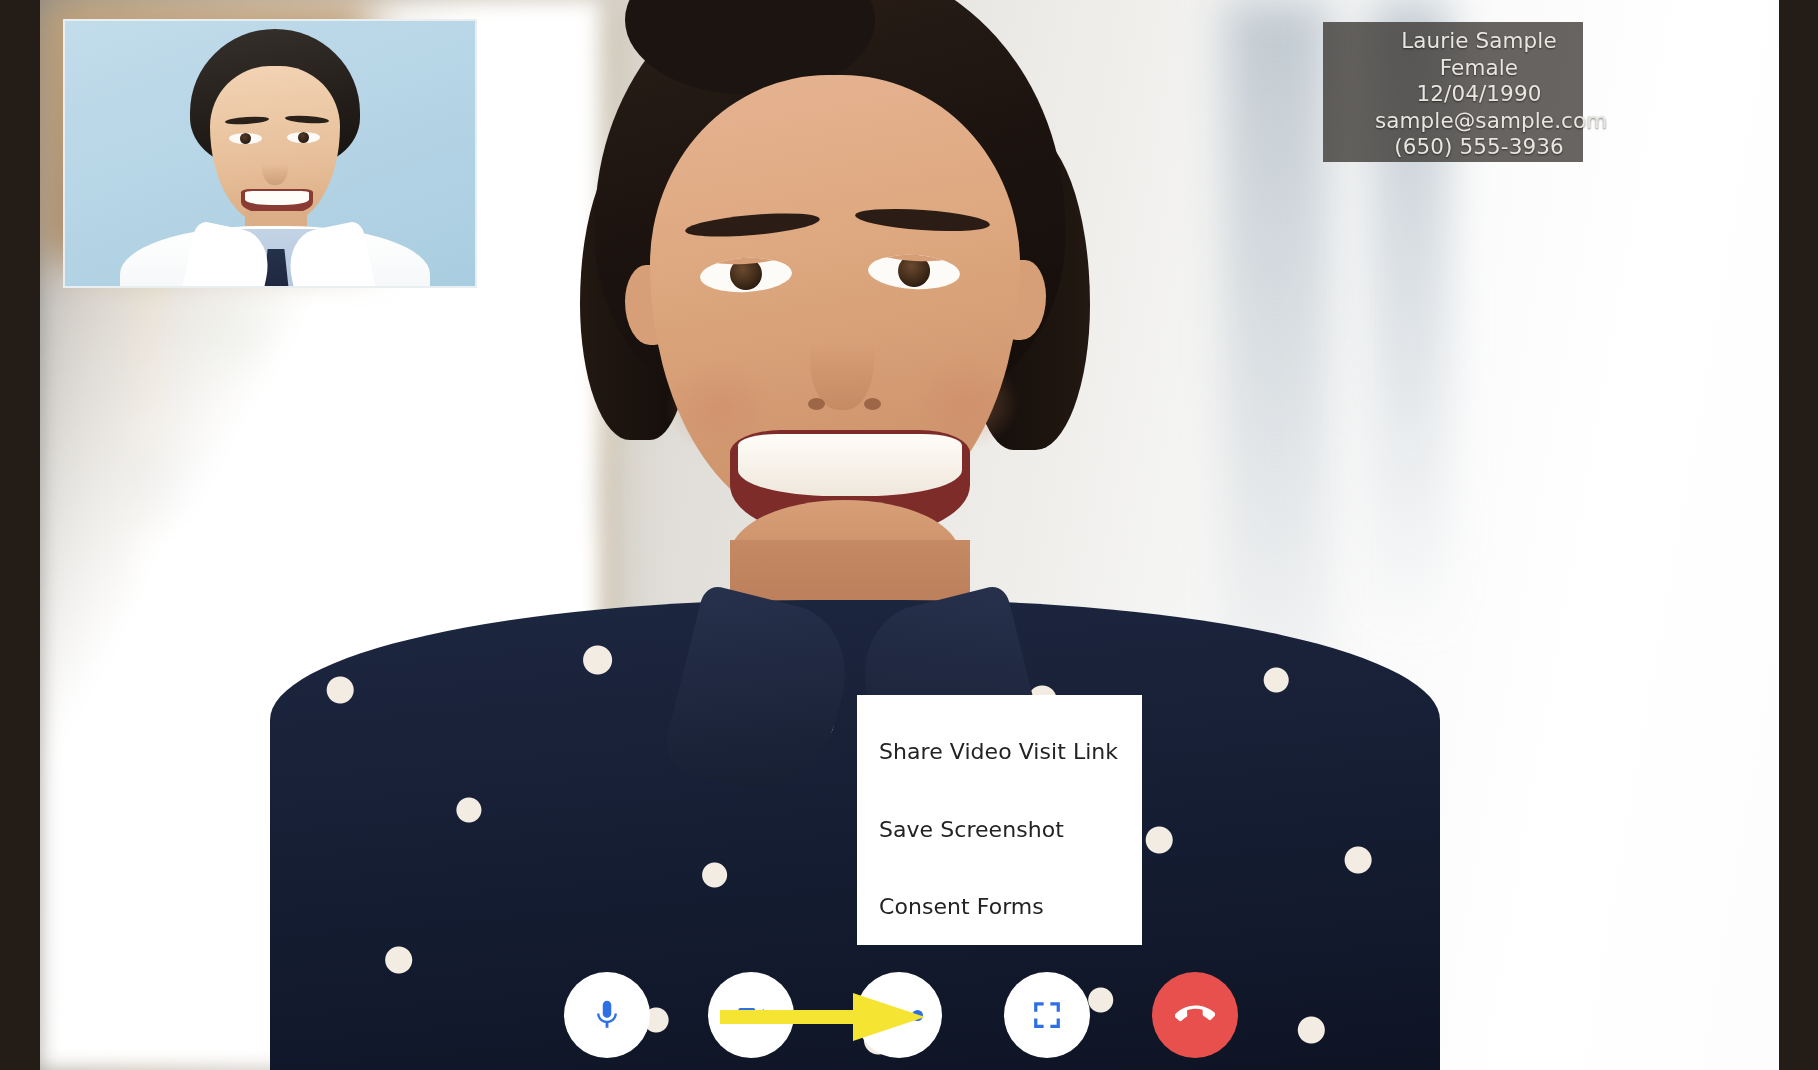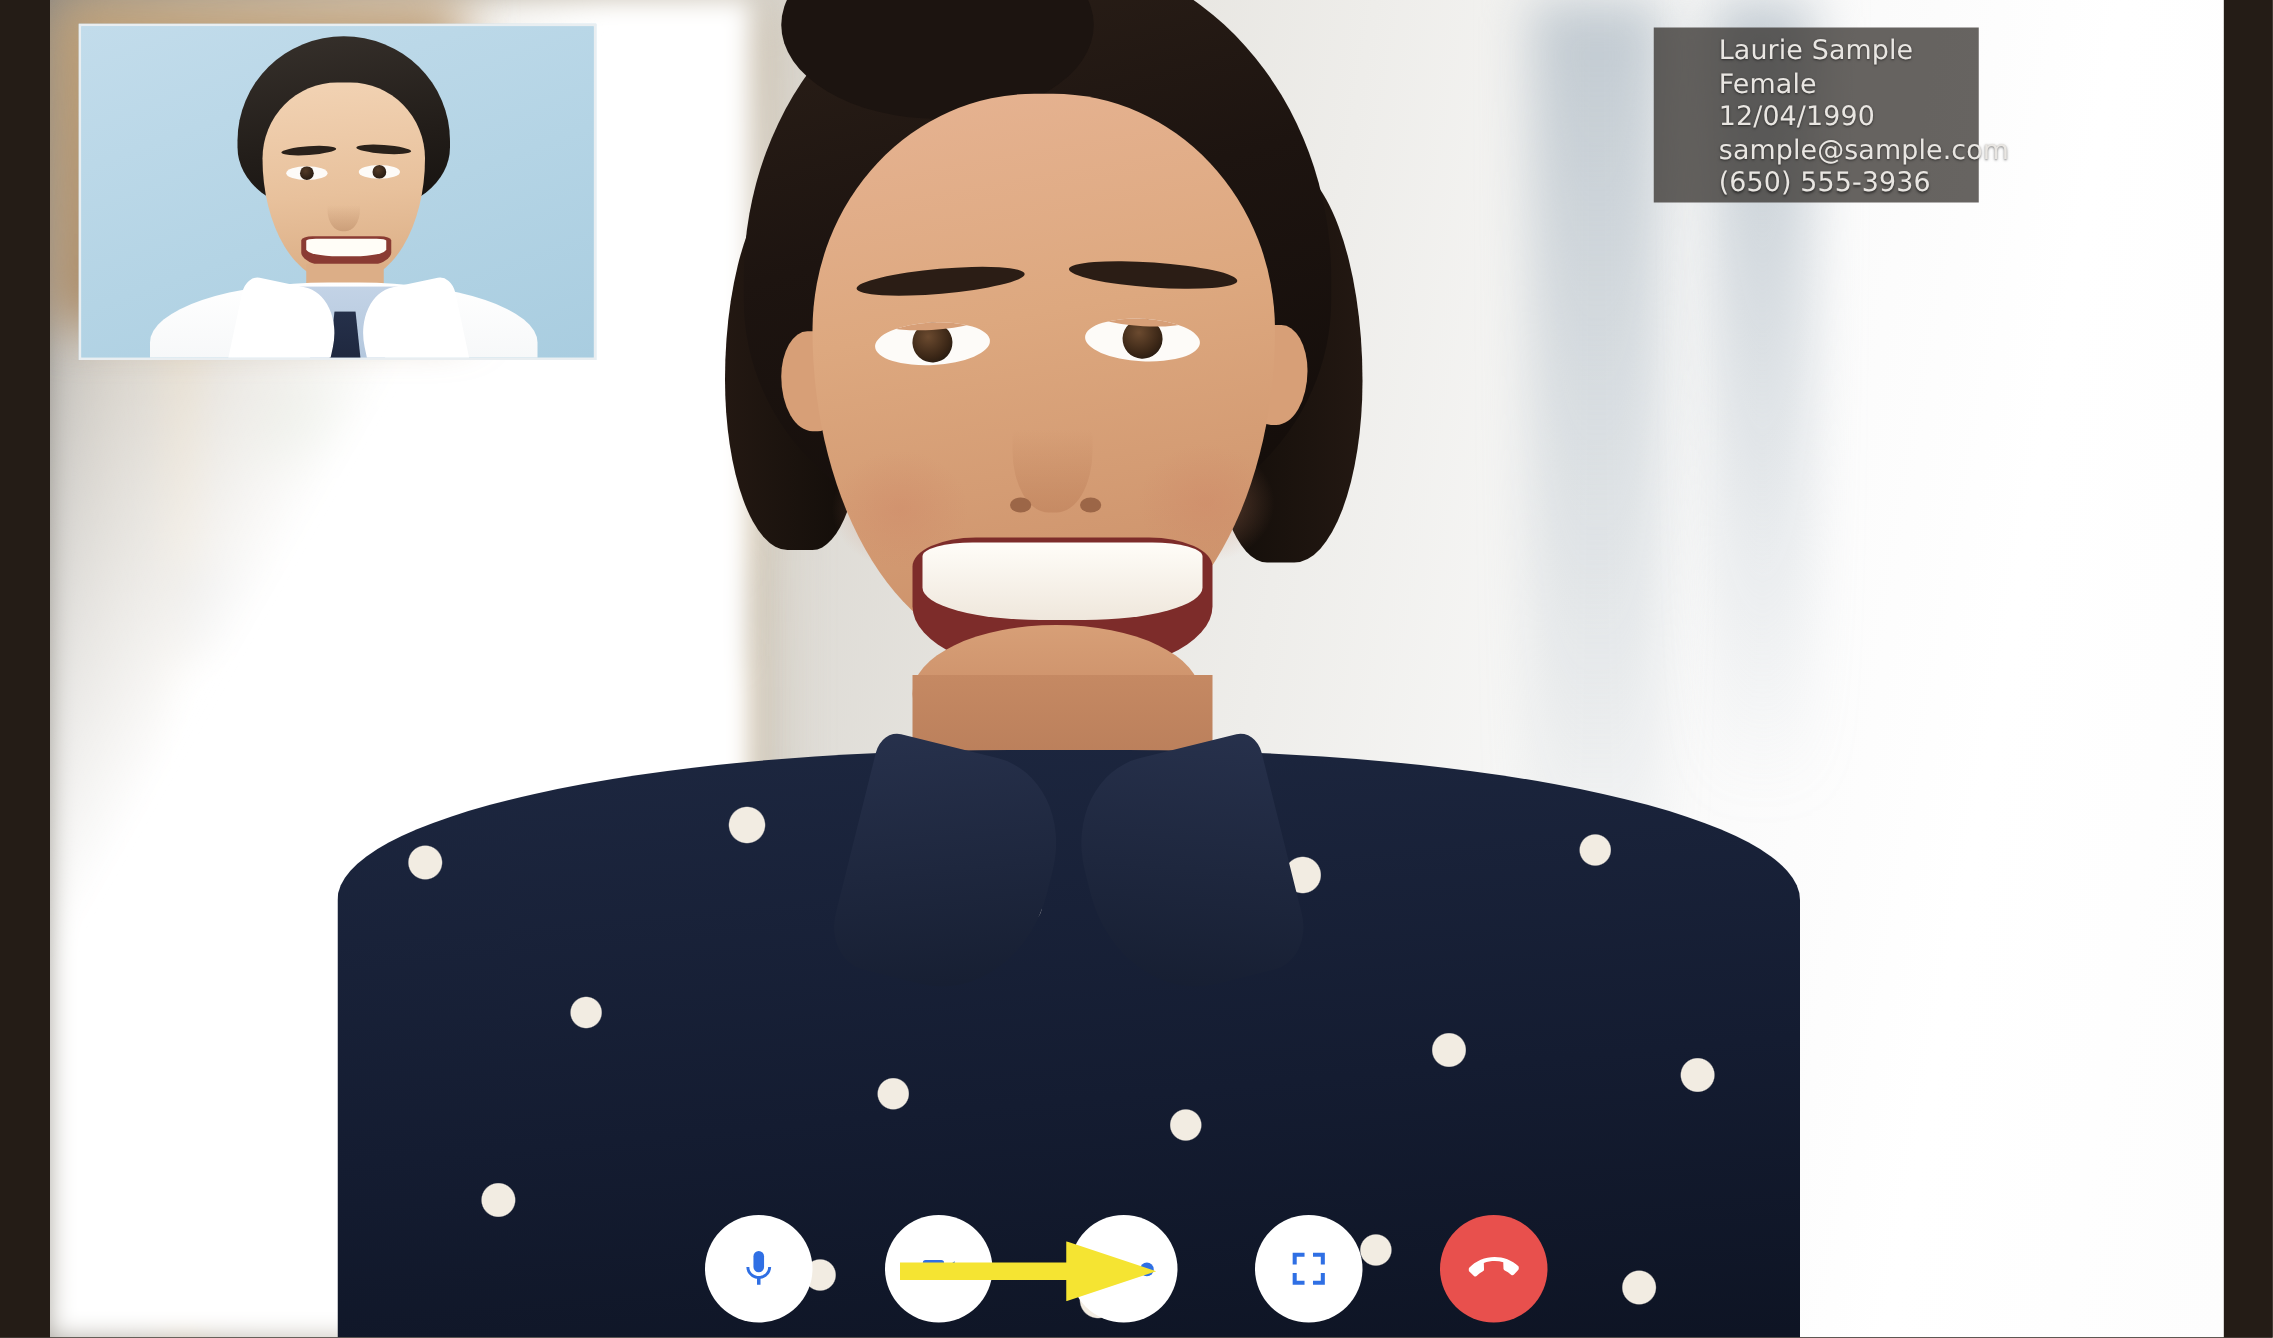--- a/index.html
+++ b/index.html
@@ -273,20 +273,21 @@
   }
 
   
   #patient-info {
     position:absolute;
     left:1283px; top:22px;
     width:260px; height:140px;
     background:rgba(45,40,36,.72);
     padding:6px 0 0 52px;
     white-space:nowrap;
+    text-align:center;
   }
   #patient-info .line {
     color:#e9e6e2;
     font-size:21.5px;
     line-height:26.5px;
     letter-spacing:.1px;
     text-shadow:0 1px 2px rgba(0,0,0,.55);
   }
 
   
@@ -427,20 +428,25 @@
     </div>
 
     <div id="patient-info">
       <div class="line">Laurie Sample</div>
       <div class="line">Female</div>
       <div class="line">12/04/1990</div>
       <div class="line">sample@sample.com</div>
       <div class="line">(650) 555-3936</div>
     </div>
 
+    <div id="context-menu">
+      <div class="menu-item">Share Video Visit Link</div>
+      <div class="menu-item">Save Screenshot</div>
+      <div class="menu-item">Consent Forms</div>
+    </div>
 
     <div id="control-bar">
 
       <button class="ctrl-btn c0">
         <svg width="34" height="34" viewBox="0 0 24 24">
           <path fill="#2f6fe4" d="M12 14a3 3 0 0 0 3-3V5a3 3 0 0 0-6 0v6a3 3 0 0 0 3 3z"></path>
           <path fill="#2f6fe4" d="M17.3 11c0 3-2.4 5.1-5.3 5.1S6.7 14 6.7 11H5c0 3.4 2.7 6.2 6 6.7V21h2v-3.3c3.3-.5 6-3.3 6-6.7h-1.7z"></path>
         </svg>
       </button>
 

